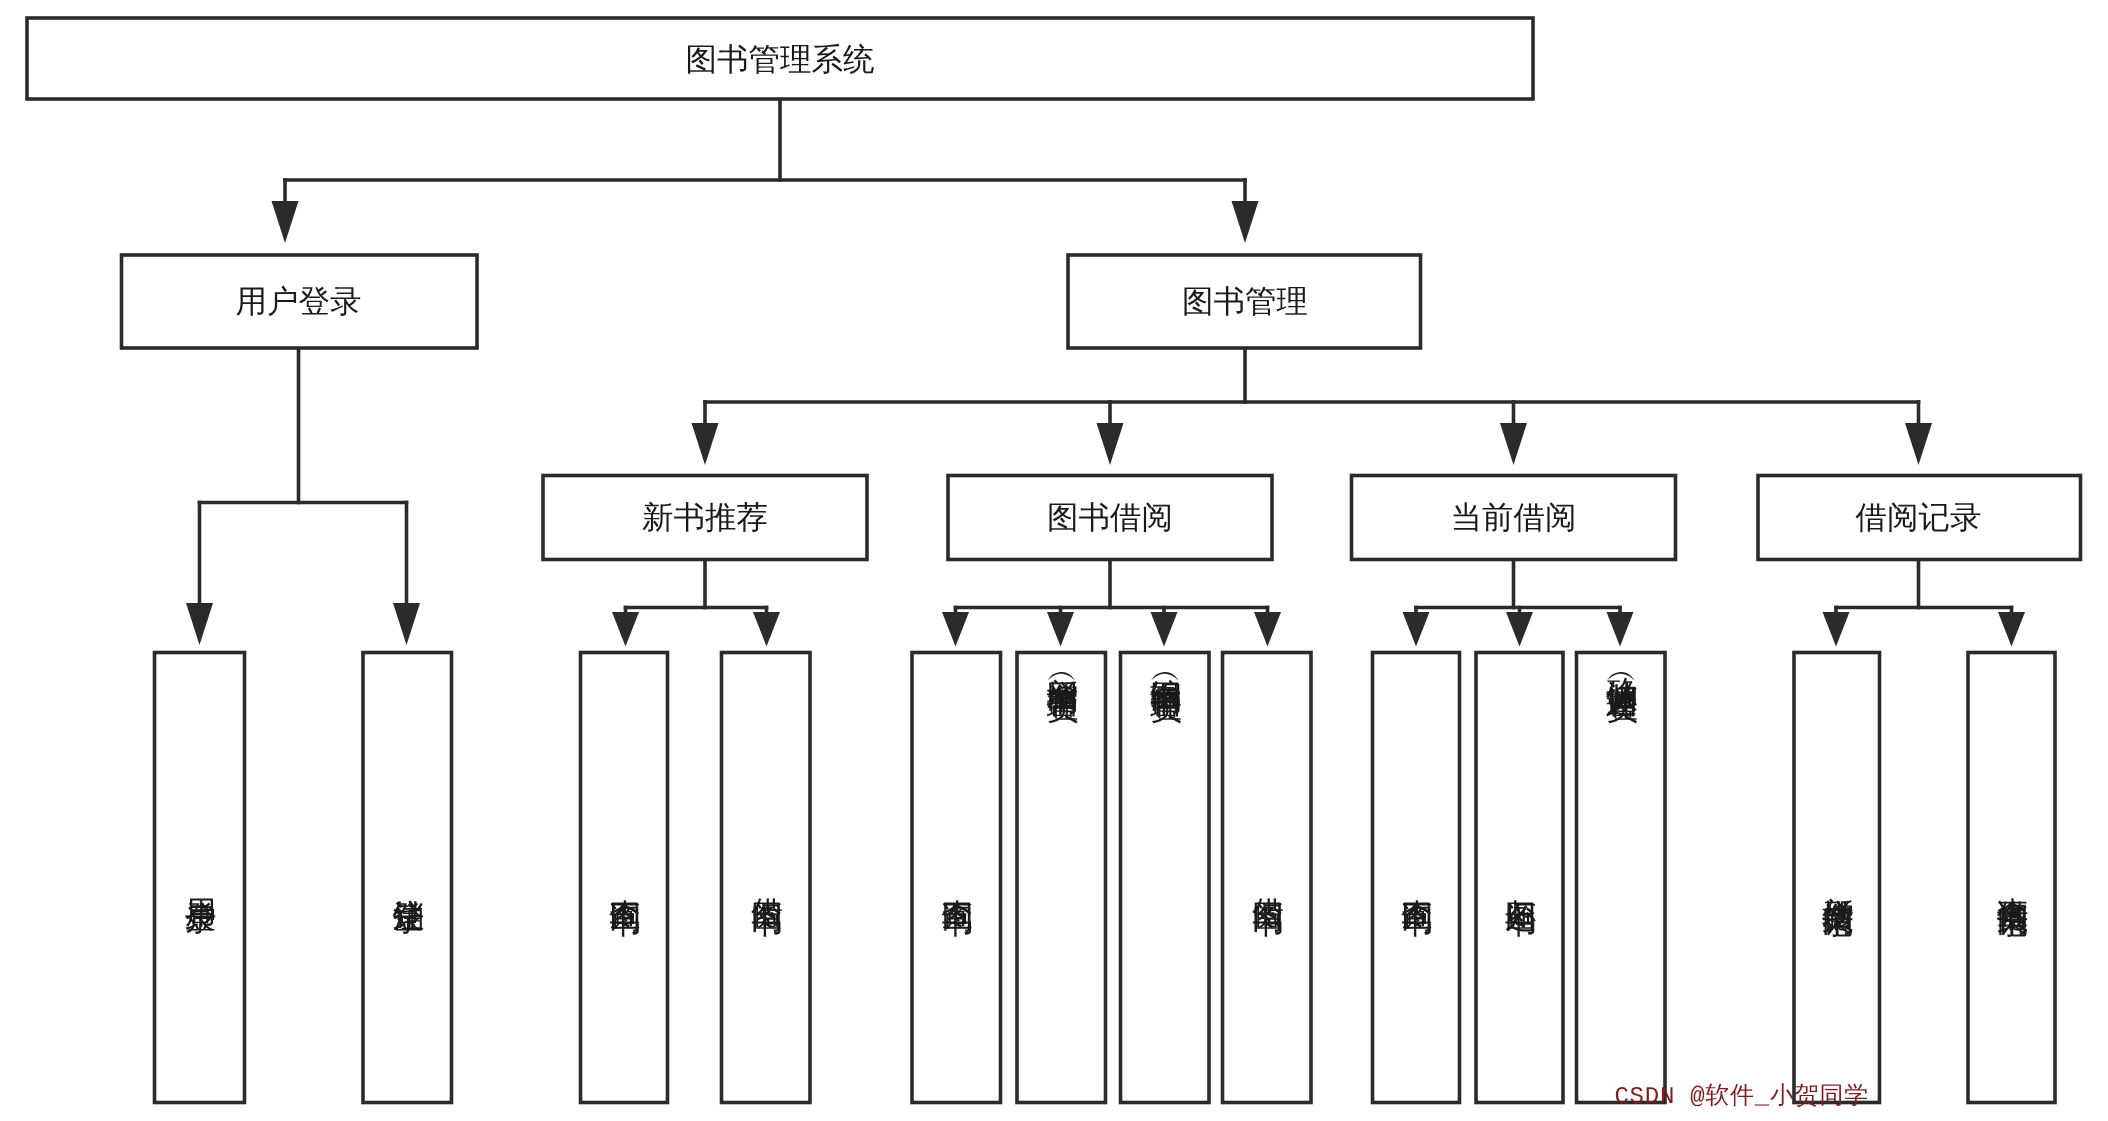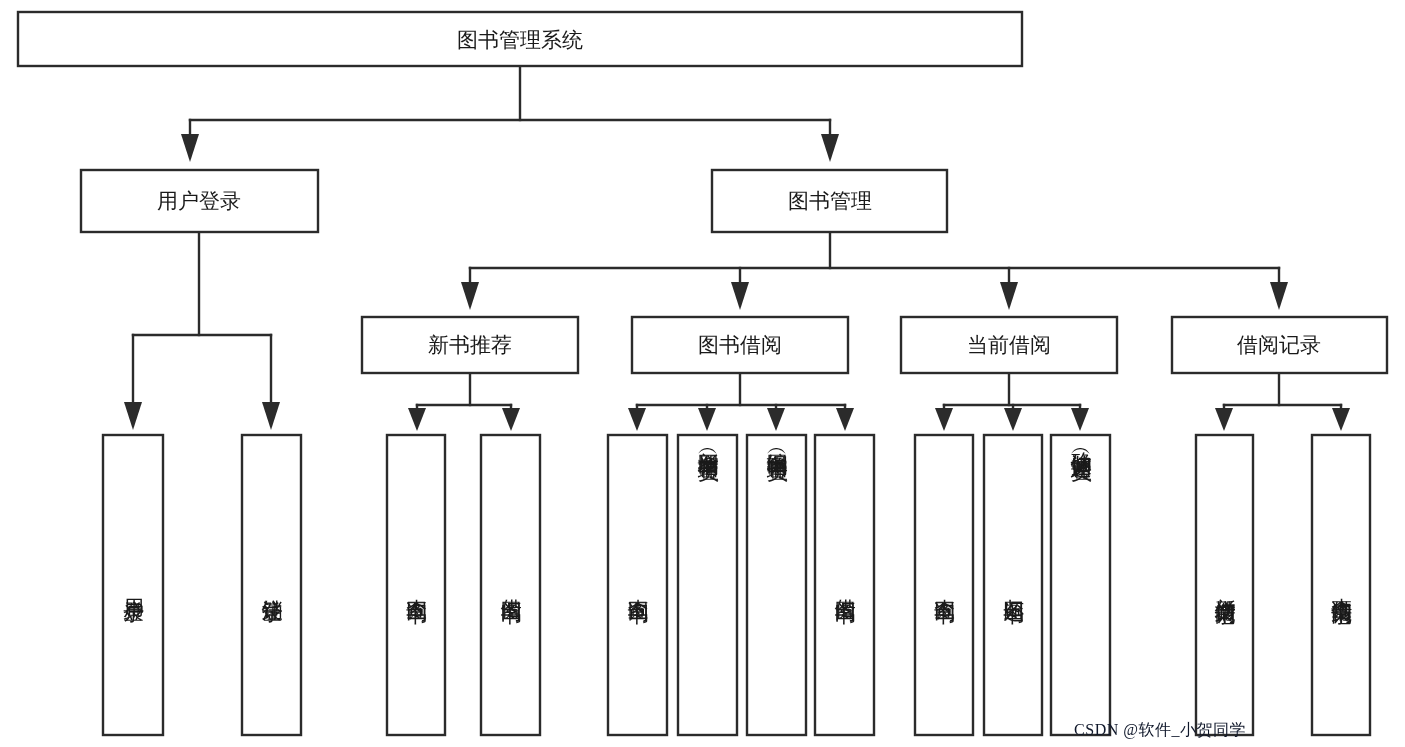--- a/index.html
+++ b/index.html
@@ -63,23 +63,23 @@
     font-size: 21px;
     line-height: 1.12;
     letter-spacing: 1.5px;
     color: #1a1a1a;
     white-space: nowrap;
   }
   #watermark {
     position: absolute;
     right: 12px;
     bottom: 6px;
-    font-family: Liberation Serif, serif;
+    font-family: Liberation Mono, monospace;
     font-size: 16px;
-    color: #0f172a;
+    color: #7f1d1d;
     letter-spacing: 0.5px;
     white-space: nowrap;
   }
 </style>
 </head>
 <body>
 
 <div id="diagram-root">
 
   <svg id="diagram-svg" viewBox="0 0 1405 747">

